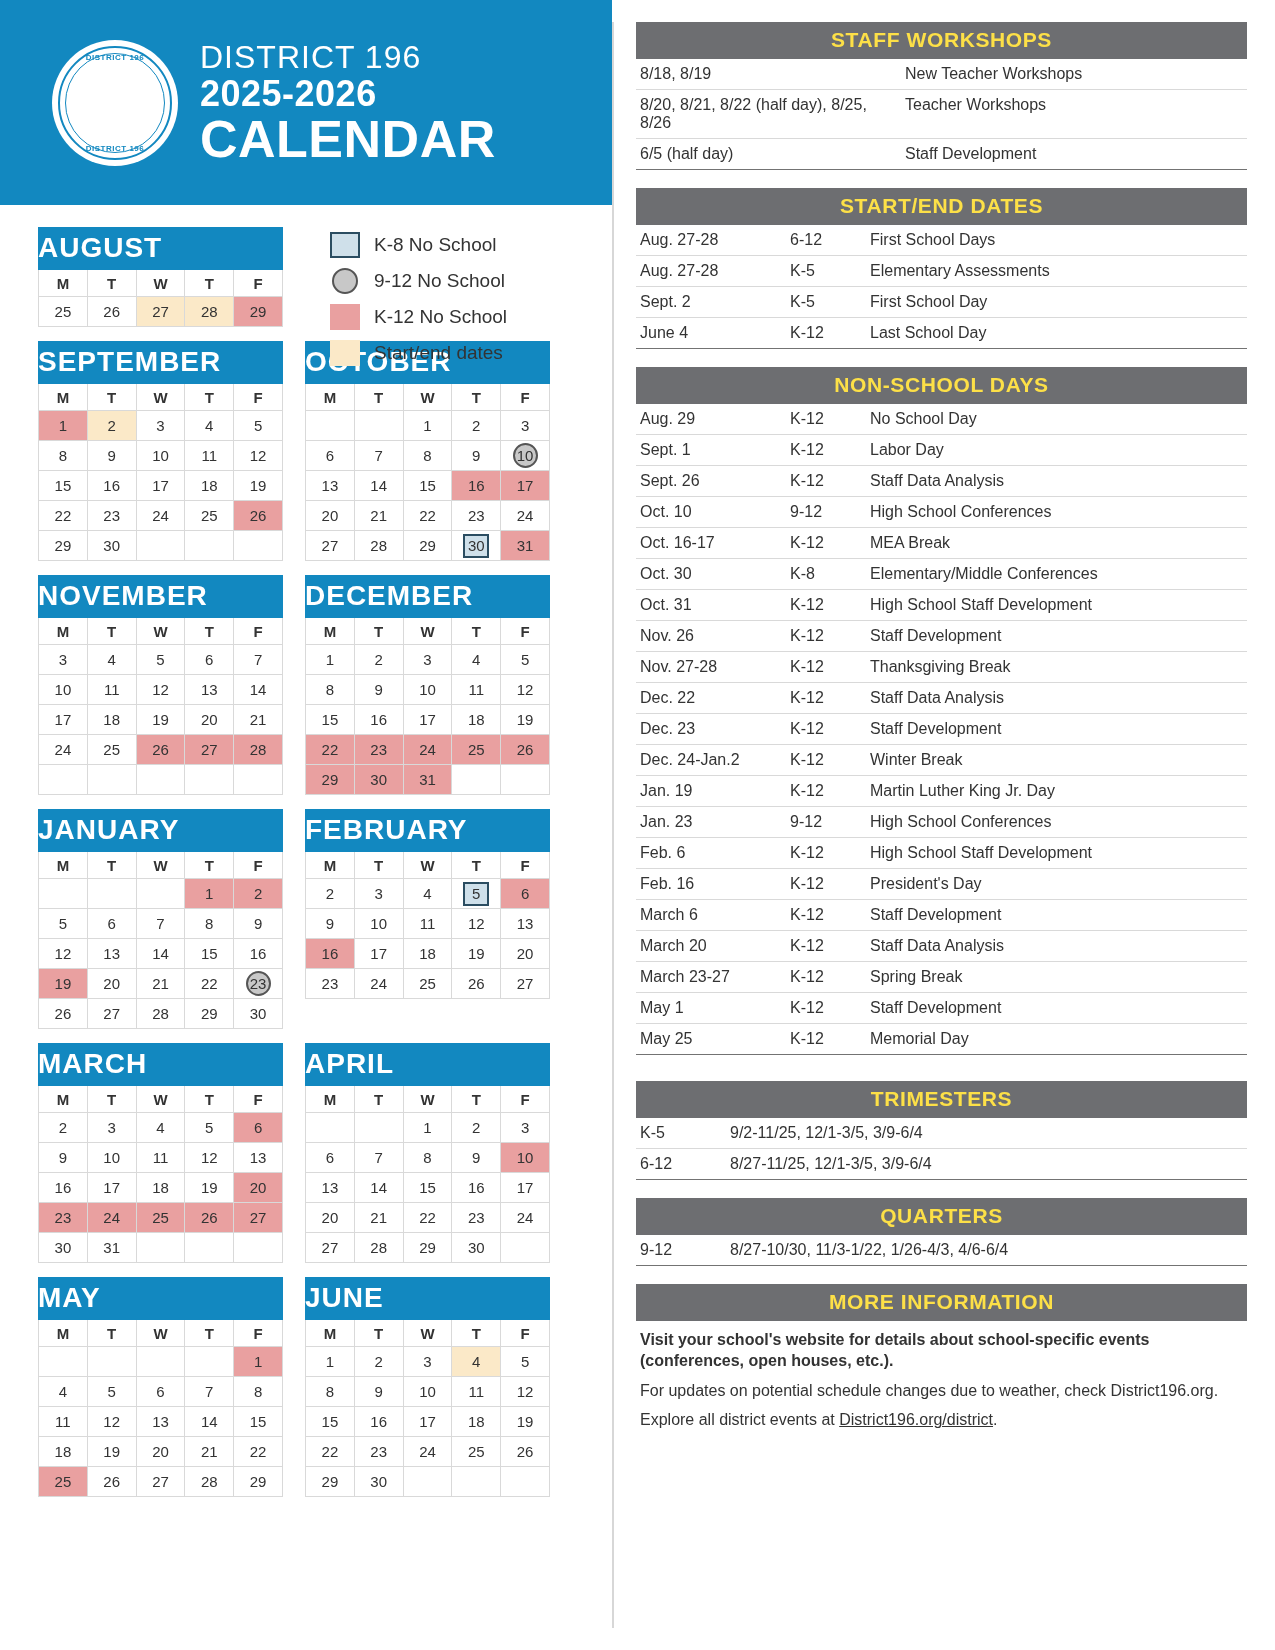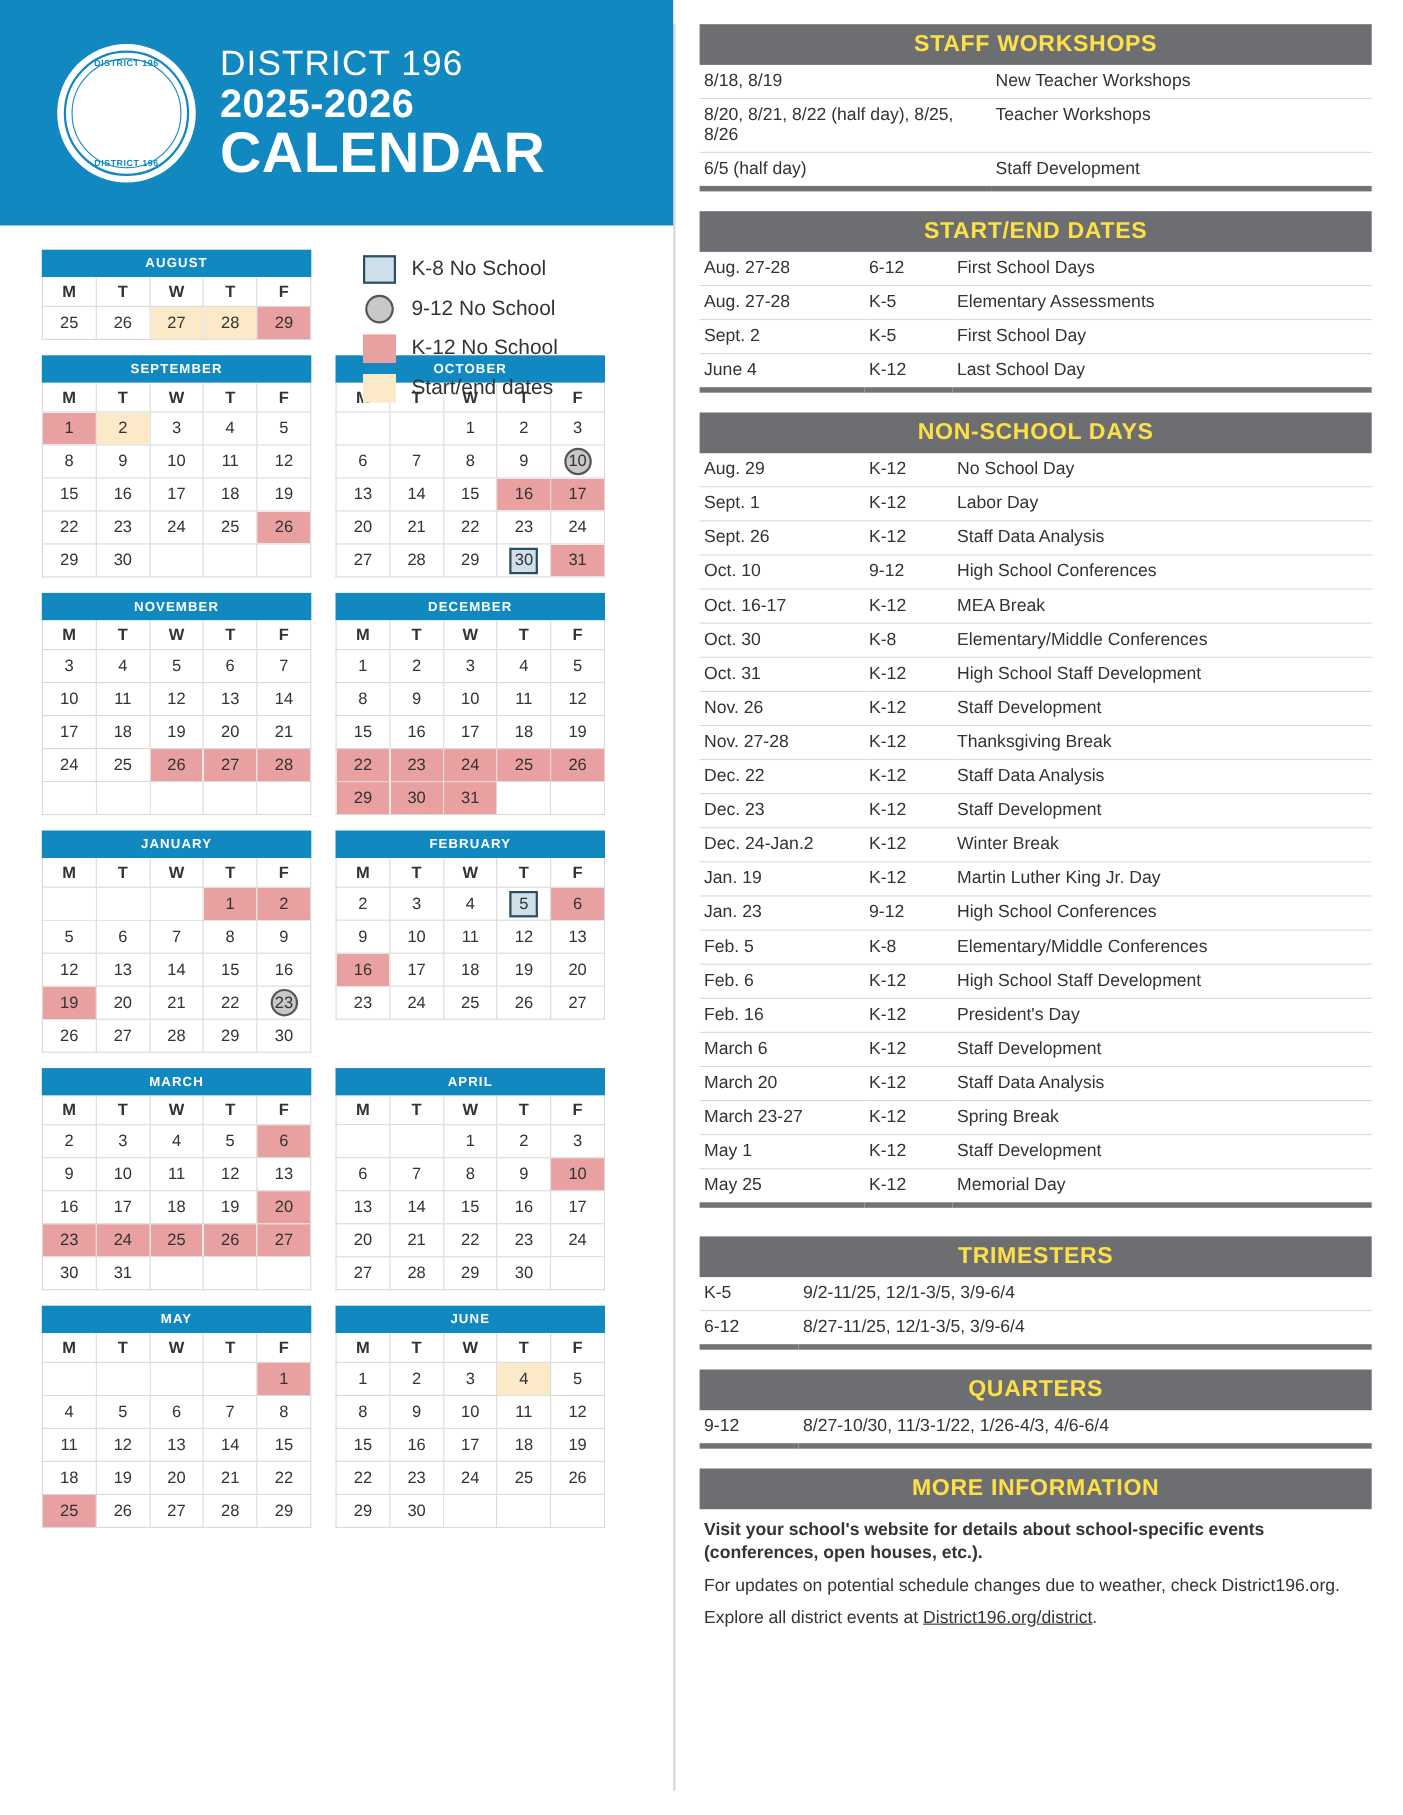--- a/index.html
+++ b/index.html
@@ -70,22 +70,22 @@
   .sw-912 { background:#c8c8c8; border:2px solid #555; border-radius:50%; width:26px; height:26px; margin-left:2px; margin-right:16px;}
   .sw-k12 { background:#e9a0a0; }
   .sw-start { background:#fbe9c8; }
   .legend-label { font-size:19px; color:#333; }
 
   
   .months { padding:0 38px; }
   .month-row { display:flex; gap:22px; margin-bottom:14px; }
   .month { width:245px; }
   .month-title {
-    background:#1288c0; color:#fff; text-align:center;
-    font-size:12px; font-weight:bold; letter-spacing:1px;
+    background:#1288c0; color:#fff; 
+    font-size:28px; font-weight:bold; letter-spacing:1px;
     padding:5px 0 6px 0;
   }
   table.cal { border-collapse:collapse; width:100%; table-layout:fixed; }
   table.cal th {
     font-size:15px; font-weight:bold; color:#333;
     padding:5px 0 4px 0; border:1px solid #d9d9d9; border-top:none;
     background:#fff;
   }
   table.cal td {
     height:30px; text-align:center; font-size:15px; color:#333;
@@ -108,21 +108,21 @@
   .sec-head {
     background:#6d6e71; color:#fde047; text-align:center;
     font-size:21px; font-weight:bold; letter-spacing:0.6px;
     padding:6px 0 7px 0;
   }
   table.info { width:100%; border-collapse:collapse; margin-bottom:18px; }
   table.info td {
     font-size:16px; color:#333; padding:6px 2px 6px 4px;
     border-bottom:1px solid #d9d9d9; vertical-align:top;
   }
-  table.info tr:last-child td { border-bottom:5px solid #737373; }
+  table.info tr:last-child td { border-bottom:1px solid #737373; }
   .c-date { width:150px; }
   .c-grade { width:80px; }
   .ws .c-date { width:265px; }
   .tri td { border-bottom:none; padding:5px 2px 5px 4px; }
   .tri .c-date { width:90px; }
   .more p { font-size:16px; color:#333; margin:9px 0 0 4px; line-height:1.3; }
   .more p.bold { font-weight:bold; }
   .more a { color:#333; text-decoration:underline; }
   .sec-wrap { margin-bottom:18px; }
   .sec-wrap.nsd { margin-bottom:26px; }
@@ -838,25 +838,20 @@
               <td class="c-date">Jan. 19</td>
               <td class="c-grade">K-12</td>
               <td>Martin Luther King Jr. Day</td>
             </tr>
             <tr>
               <td class="c-date">Jan. 23</td>
               <td class="c-grade">9-12</td>
               <td>High School Conferences</td>
             </tr>
             <tr>
-              <td class="c-date">Feb. 5</td>
-              <td class="c-grade">K-8</td>
-              <td>Elementary/Middle Conferences</td>
-            </tr>
-            <tr>
               <td class="c-date">Feb. 6</td>
               <td class="c-grade">K-12</td>
               <td>High School Staff Development</td>
             </tr>
             <tr>
               <td class="c-date">Feb. 16</td>
               <td class="c-grade">K-12</td>
               <td>President's Day</td>
             </tr>
             <tr>

